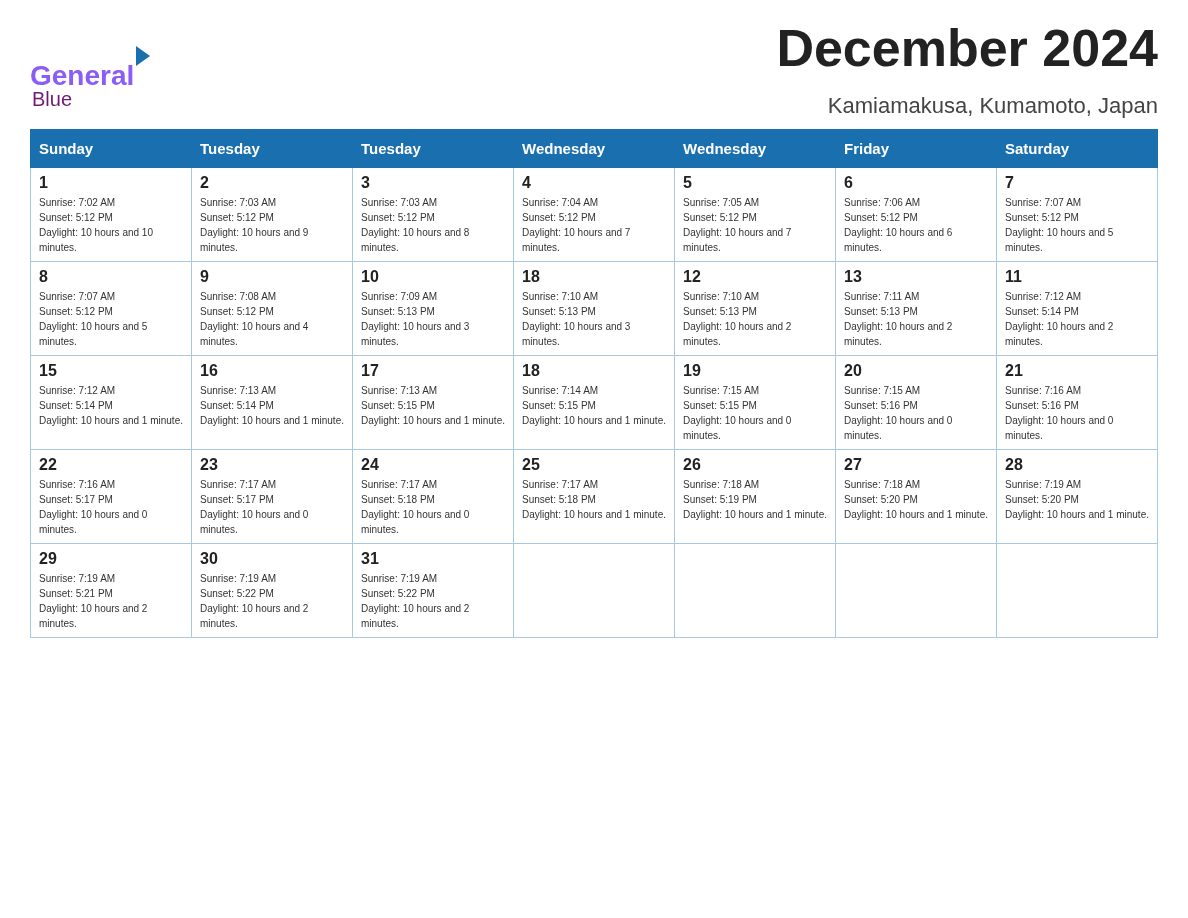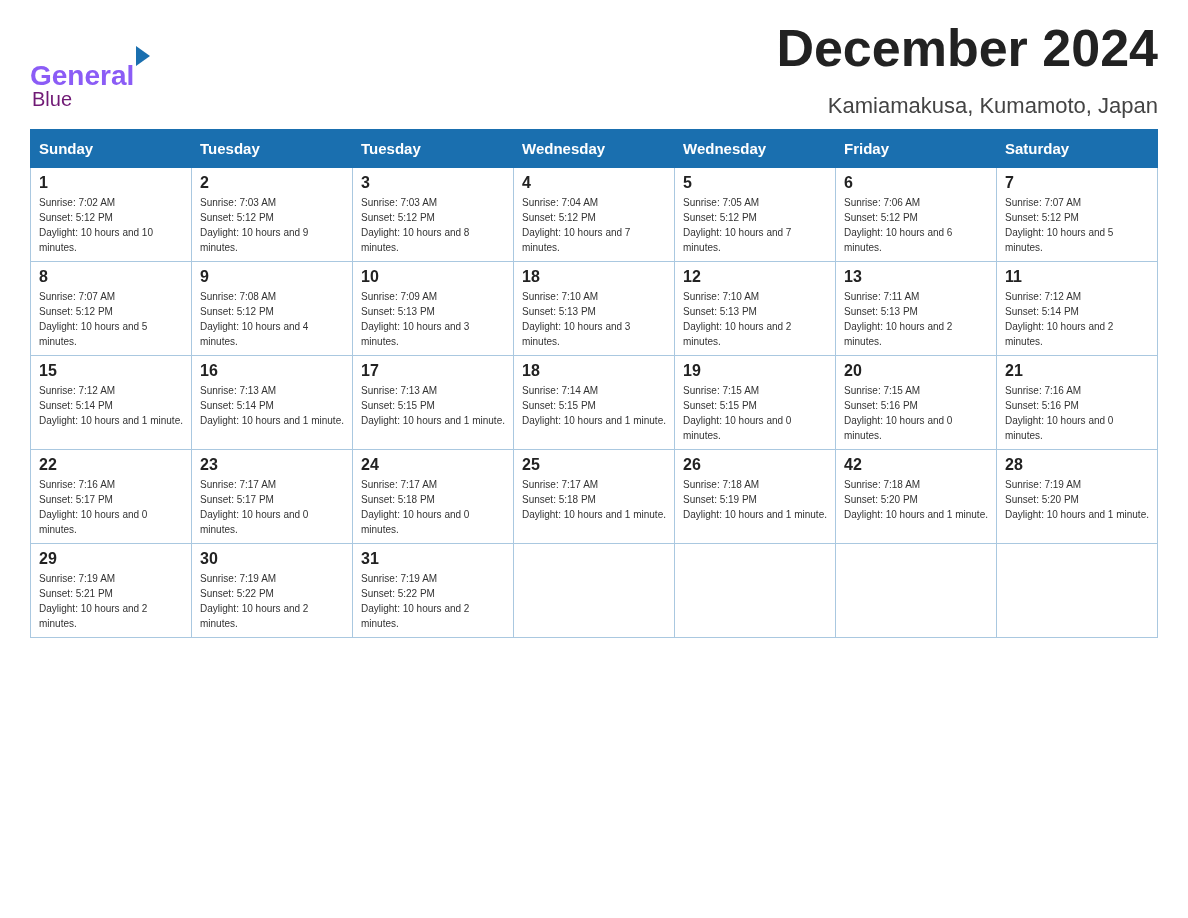--- a/index.html
+++ b/index.html
@@ -340,21 +340,21 @@
       </td>
         <td>
         <span class="day-number">26</span>
         <div class="day-info">
           Sunrise: 7:18 AM<br>
           Sunset: 5:19 PM<br>
           Daylight: 10 hours and 1 minute.
         </div>
       </td>
         <td>
-        <span class="day-number">42</span>
+        <span class="day-number">27</span>
         <div class="day-info">
           Sunrise: 7:18 AM<br>
           Sunset: 5:20 PM<br>
           Daylight: 10 hours and 1 minute.
         </div>
       </td>
         <td>
         <span class="day-number">28</span>
         <div class="day-info">
           Sunrise: 7:19 AM<br>

